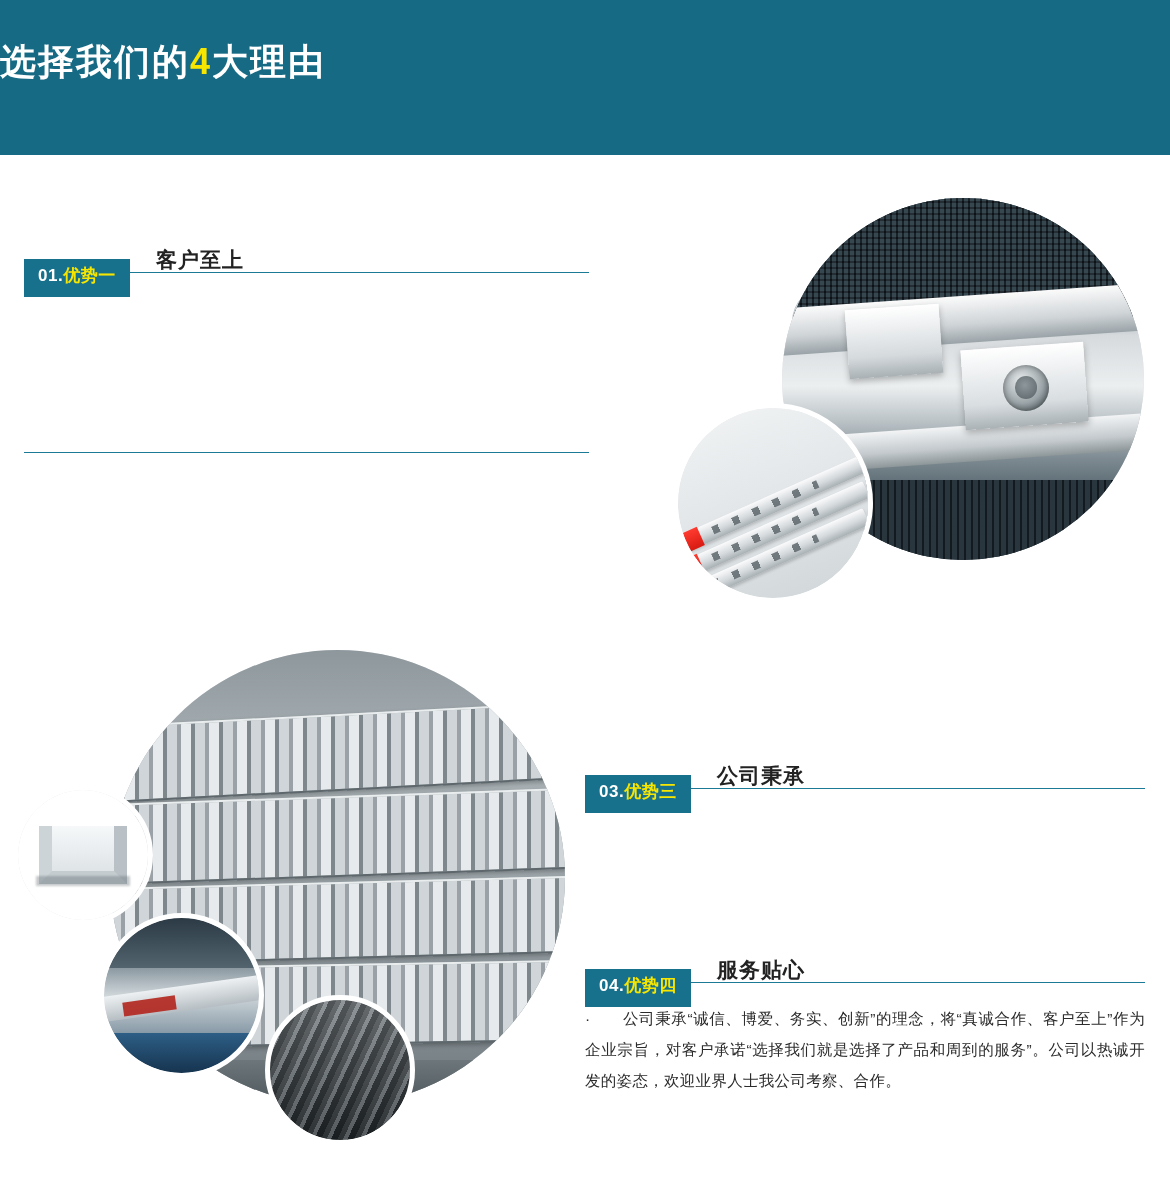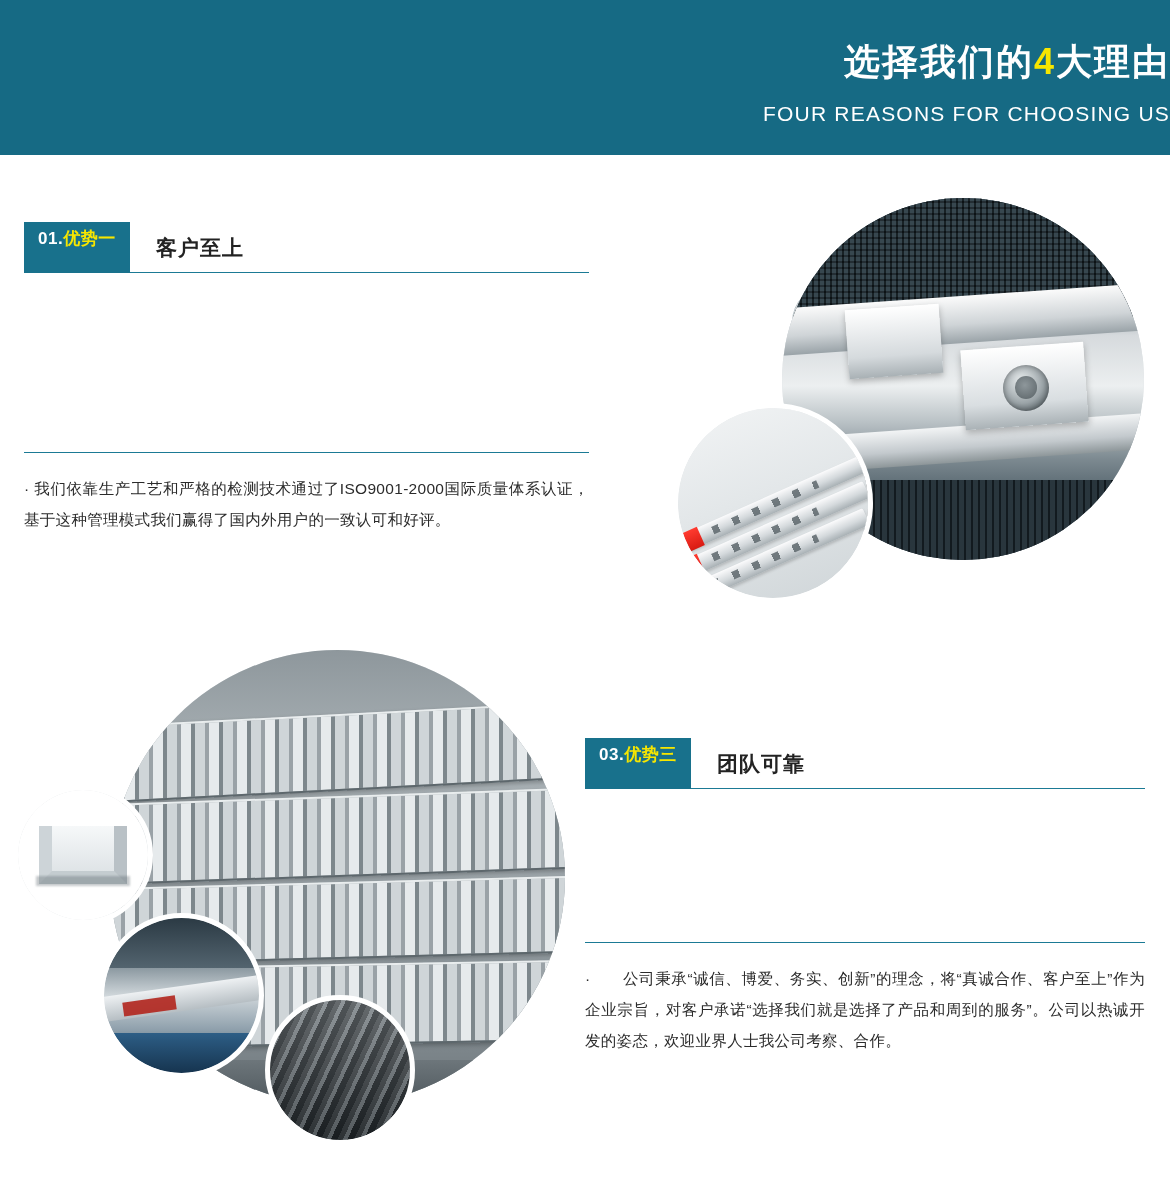--- a/index.html
+++ b/index.html
@@ -14,21 +14,21 @@
     overflow: hidden;
     position: relative;
   }
 
   
   .header {
     width: 1170px;
     height: 155px;
     background: #166a84;
     position: relative;
-    text-align: right;
+    text-align: left;
     box-sizing: border-box;
   }
   .header-title {
     padding-top: 44px;
     font-size: 36px;
     font-weight: bold;
     letter-spacing: 2px;
     color: #ffffff;
     line-height: 1;
   }
@@ -51,23 +51,24 @@
     position: relative;
     height: 40px;
   }
   .tag {
     display: inline-block;
     background: #18718c;
     color: #ffffff;
     font-size: 17px;
     font-weight: bold;
     letter-spacing: 0.5px;
-    padding: 8px 14px 26px 14px;
+    padding: 8px 14px 13px 14px;
     line-height: 1;
     vertical-align: middle;
+    margin-top: 37px;
   }
   .tag .num {
     color: #ffffff;
   }
   .tag .txt {
     color: #f7e600;
   }
   .sub-title {
     display: inline-block;
     font-size: 21px;
@@ -289,45 +290,47 @@
     border: 5px solid #ffffff;
     box-sizing: content-box;
     pointer-events:none;
   }
 </style>
 </head>
 <body>
 
 <div class="header">
   <div class="header-title"><span>选择我们的</span><span class="accent">4</span><span>大理由</span></div>
-  <div class="header-sub">FOUR REASONS FOR CHOOSING US</div>
 </div>
 
 <div class="section" id="sec-01">
   <div class="headrow">
     <span class="tag"><span class="num">01.</span><span class="txt">优势一</span></span>
     <span class="sub-title">客户至上</span>
   </div>
   <div class="rule"></div>
 </div>
 
 <div class="section" id="sec-02">
   <div class="rule"></div>
-  <div class="body-text">· 我们依靠生产工艺和严格的检测技术通过了ISO9001-2000国际质量体系认证，基于这种管理模式我们赢得了国内外用户的一致认可和好评。</div>
 </div>
 
 <div class="section" id="sec-03">
   <div class="headrow">
     <span class="tag"><span class="num">03.</span><span class="txt">优势三</span></span>
-    <span class="sub-title">团队可靠</span>
+    <span class="sub-title">公司秉承</span>
   </div>
   <div class="rule"></div>
 </div>
 
 <div class="section" id="sec-04">
+  <div class="headrow">
+    <span class="tag"><span class="num">04.</span><span class="txt">优势四</span></span>
+    <span class="sub-title">服务贴心</span>
+  </div>
   <div class="rule"></div>
   <div class="body-text">·　　公司秉承“诚信、博爱、务实、创新”的理念，将“真诚合作、客户至上”作为企业宗旨，对客户承诺“选择我们就是选择了产品和周到的服务”。公司以热诚开发的姿态，欢迎业界人士我公司考察、合作。</div>
 </div>
 
 <div class="circle-outline" style="left:792px; top:285px; width:72px; height:72px;"></div>
 
 <div class="circle" id="photo-clamp">
   <div class="inner">
     <div class="bg"></div>
     <div class="mesh"></div>

